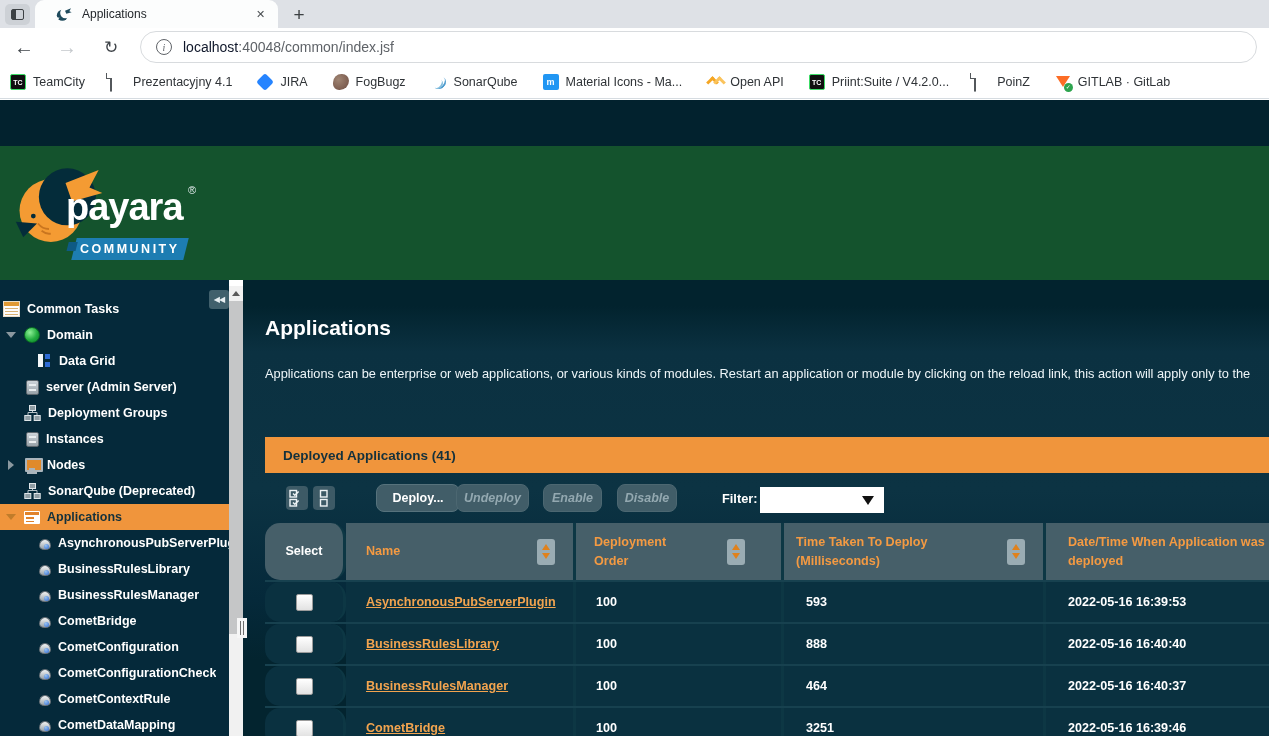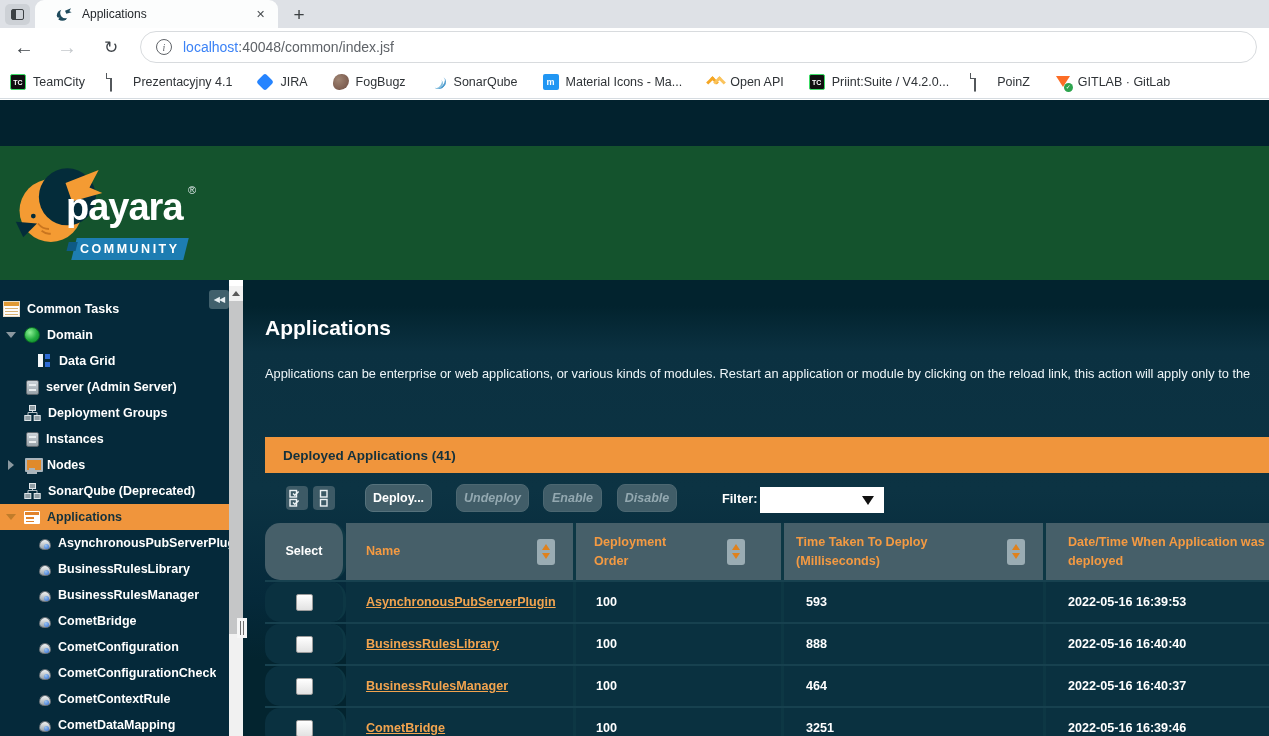--- a/index.html
+++ b/index.html
@@ -23,21 +23,21 @@
 
   .toolbar { position:absolute; left:0; top:28px; width:100%; height:38px; background:#ffffff; }
   .nav-ic { position:absolute; top:4px; width:30px; height:30px; display:flex; align-items:center; justify-content:center; font-size:20px; border-radius:50%; cursor:pointer; }
   .back { left:9px; color:#3f4449; } .back::before{content:'\2190';}
   .fwd { left:52px; color:#c4c8cc; } .fwd::before{content:'\2192';}
   .reload { left:96px; color:#3f4449; font-size:17px; } .reload::before{content:'\21BB';}
   .addressbar { position:absolute; left:140px; top:3px; right:12px; height:32px; background:#fff; border:1px solid #d8dbde; border-radius:16px; display:flex; align-items:center; }
   .info-ic { margin-left:15px; width:16px; height:16px; border:1.4px solid #5f6368; border-radius:50%; color:#5f6368; font-size:10px; display:flex; align-items:center; justify-content:center; flex:none; font-style:italic; font-family:"Liberation Serif",serif; }
   .info-ic::before{content:'i';}
   .url { margin-left:11px; font-size:14px; white-space:nowrap; }
-  .url .host { color:#3b82f6; }
+  .url .host { color:#0f172a; }
   .url .rest { color:#5f6368; }
 
   .bookmarks { position:absolute; left:0; top:66px; width:100%; height:33px; background:#fff; border-bottom:1px solid #d6dce1; display:flex; align-items:center; padding-left:10px; gap:25px; }
   .bm { display:flex; align-items:center; gap:7px; cursor:pointer; flex:none; }
   .bm-label { font-size:12.5px; color:#2f3337; }
   .bmi { width:16px; height:16px; flex:none; position:relative; }
   .i-tc { background:#101010; border:1.5px solid #3ddc66; border-radius:2px; color:#fff; font-size:7px; font-weight:bold; display:flex; align-items:center; justify-content:center; }
   .i-tc::before{content:'TC';}
   .i-page { width:13px; height:15px; margin:0 auto; border:1.4px solid #53575b; border-radius:2px; background:#fff; position:relative; }
   .i-page::before{content:''; position:absolute; right:-1px; top:-1px; width:5px; height:5px; background:#fff; border-left:1.4px solid #53575b; border-bottom:1.4px solid #53575b; }
@@ -112,21 +112,21 @@
     background:linear-gradient(180deg,#02232e 0px,#02232e 26px,#0b3141 72px,#0c3343 210px,#05293a 320px,#03242f 380px,#03242f 100%); }
   .page-title { position:absolute; left:22px; top:36px; color:#fff; font-size:21px; font-weight:bold; }
   .page-desc { position:absolute; left:22px; top:86px; right:0; color:#eef6f9; font-size:12.8px; white-space:nowrap; overflow:hidden; }
   .panel-head { position:absolute; left:22px; right:0; top:157px; height:36px; background:#f0953c; display:flex; align-items:center; }
   .panel-title { margin-left:18px; color:#14313c; font-size:13.5px; font-weight:bold; }
   .btnbar { position:absolute; left:22px; right:0; top:193px; height:50px; }
   .mini-btn { position:absolute; top:13px; width:22px; height:24px; background:#3d5a66; border-radius:4px; display:flex; align-items:center; justify-content:center; cursor:pointer; }
   .mini-select { left:21px; } .mini-deselect { left:48px; }
   .pbtn { position:absolute; top:11px; height:28px; border-radius:8px; background:#415d68; border:1px solid #56727c; color:#fff; font-size:12.5px; font-weight:bold; display:flex; align-items:center; justify-content:center; cursor:pointer; font-family:"Liberation Sans",sans-serif; }
   .pbtn.disabled { color:#93a8b0; font-style:italic; font-weight:bold; cursor:default; border-color:#4c6771; }
-  .b-deploy { left:100px; width:67px; }
+  .b-deploy { left:111px; width:84px; }
   .b-undeploy { left:191px; width:73px; }
   .b-enable { left:278px; width:59px; }
   .b-disable { left:352px; width:60px; }
   .filter-label { position:absolute; left:457px; top:18px; color:#fff; font-size:12.8px; font-weight:bold; }
   .fselect { position:absolute; left:495px; top:14px; width:124px; height:26px; background:#fff; cursor:pointer; }
   .fselect::after { content:''; position:absolute; right:10px; top:9px; border:6px solid transparent; border-top:9px solid #111; }
 
   .tbl { position:absolute; left:22px; top:243px; width:1040px; }
   .thead { display:flex; height:57px; }
   .th { background:#465f69; border-right:3px solid #0d3744; position:relative; display:flex; align-items:center; }

